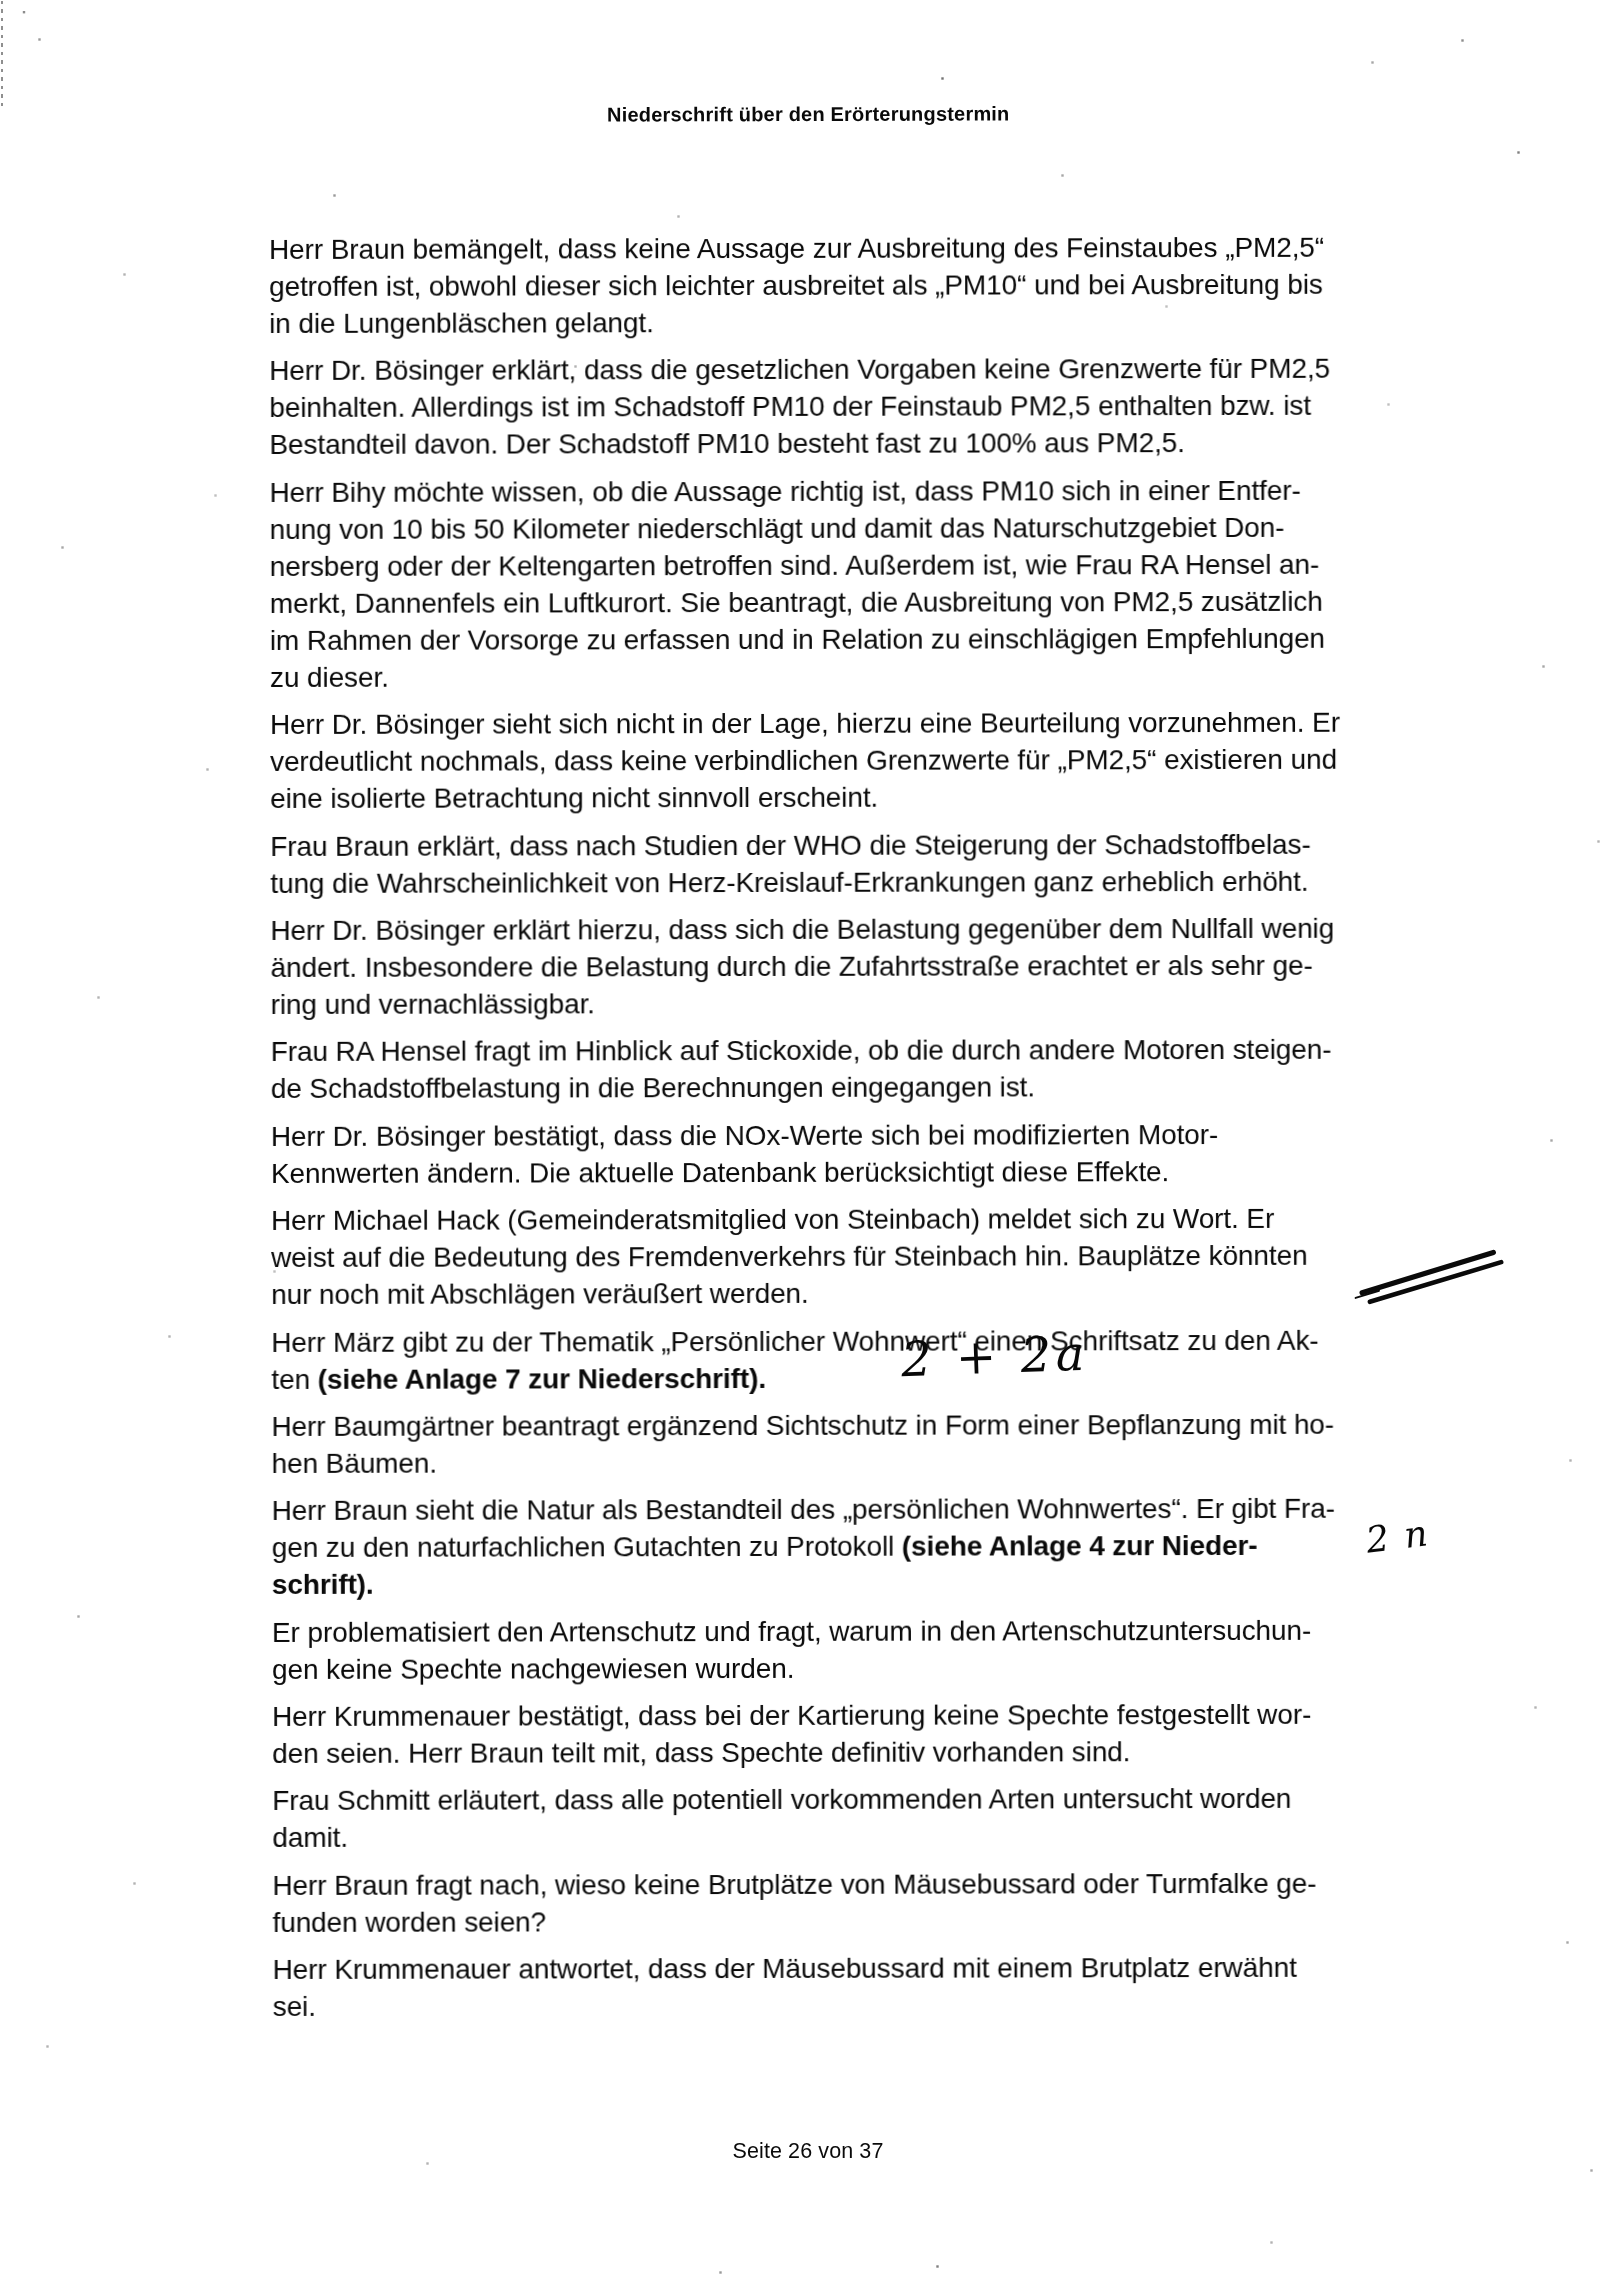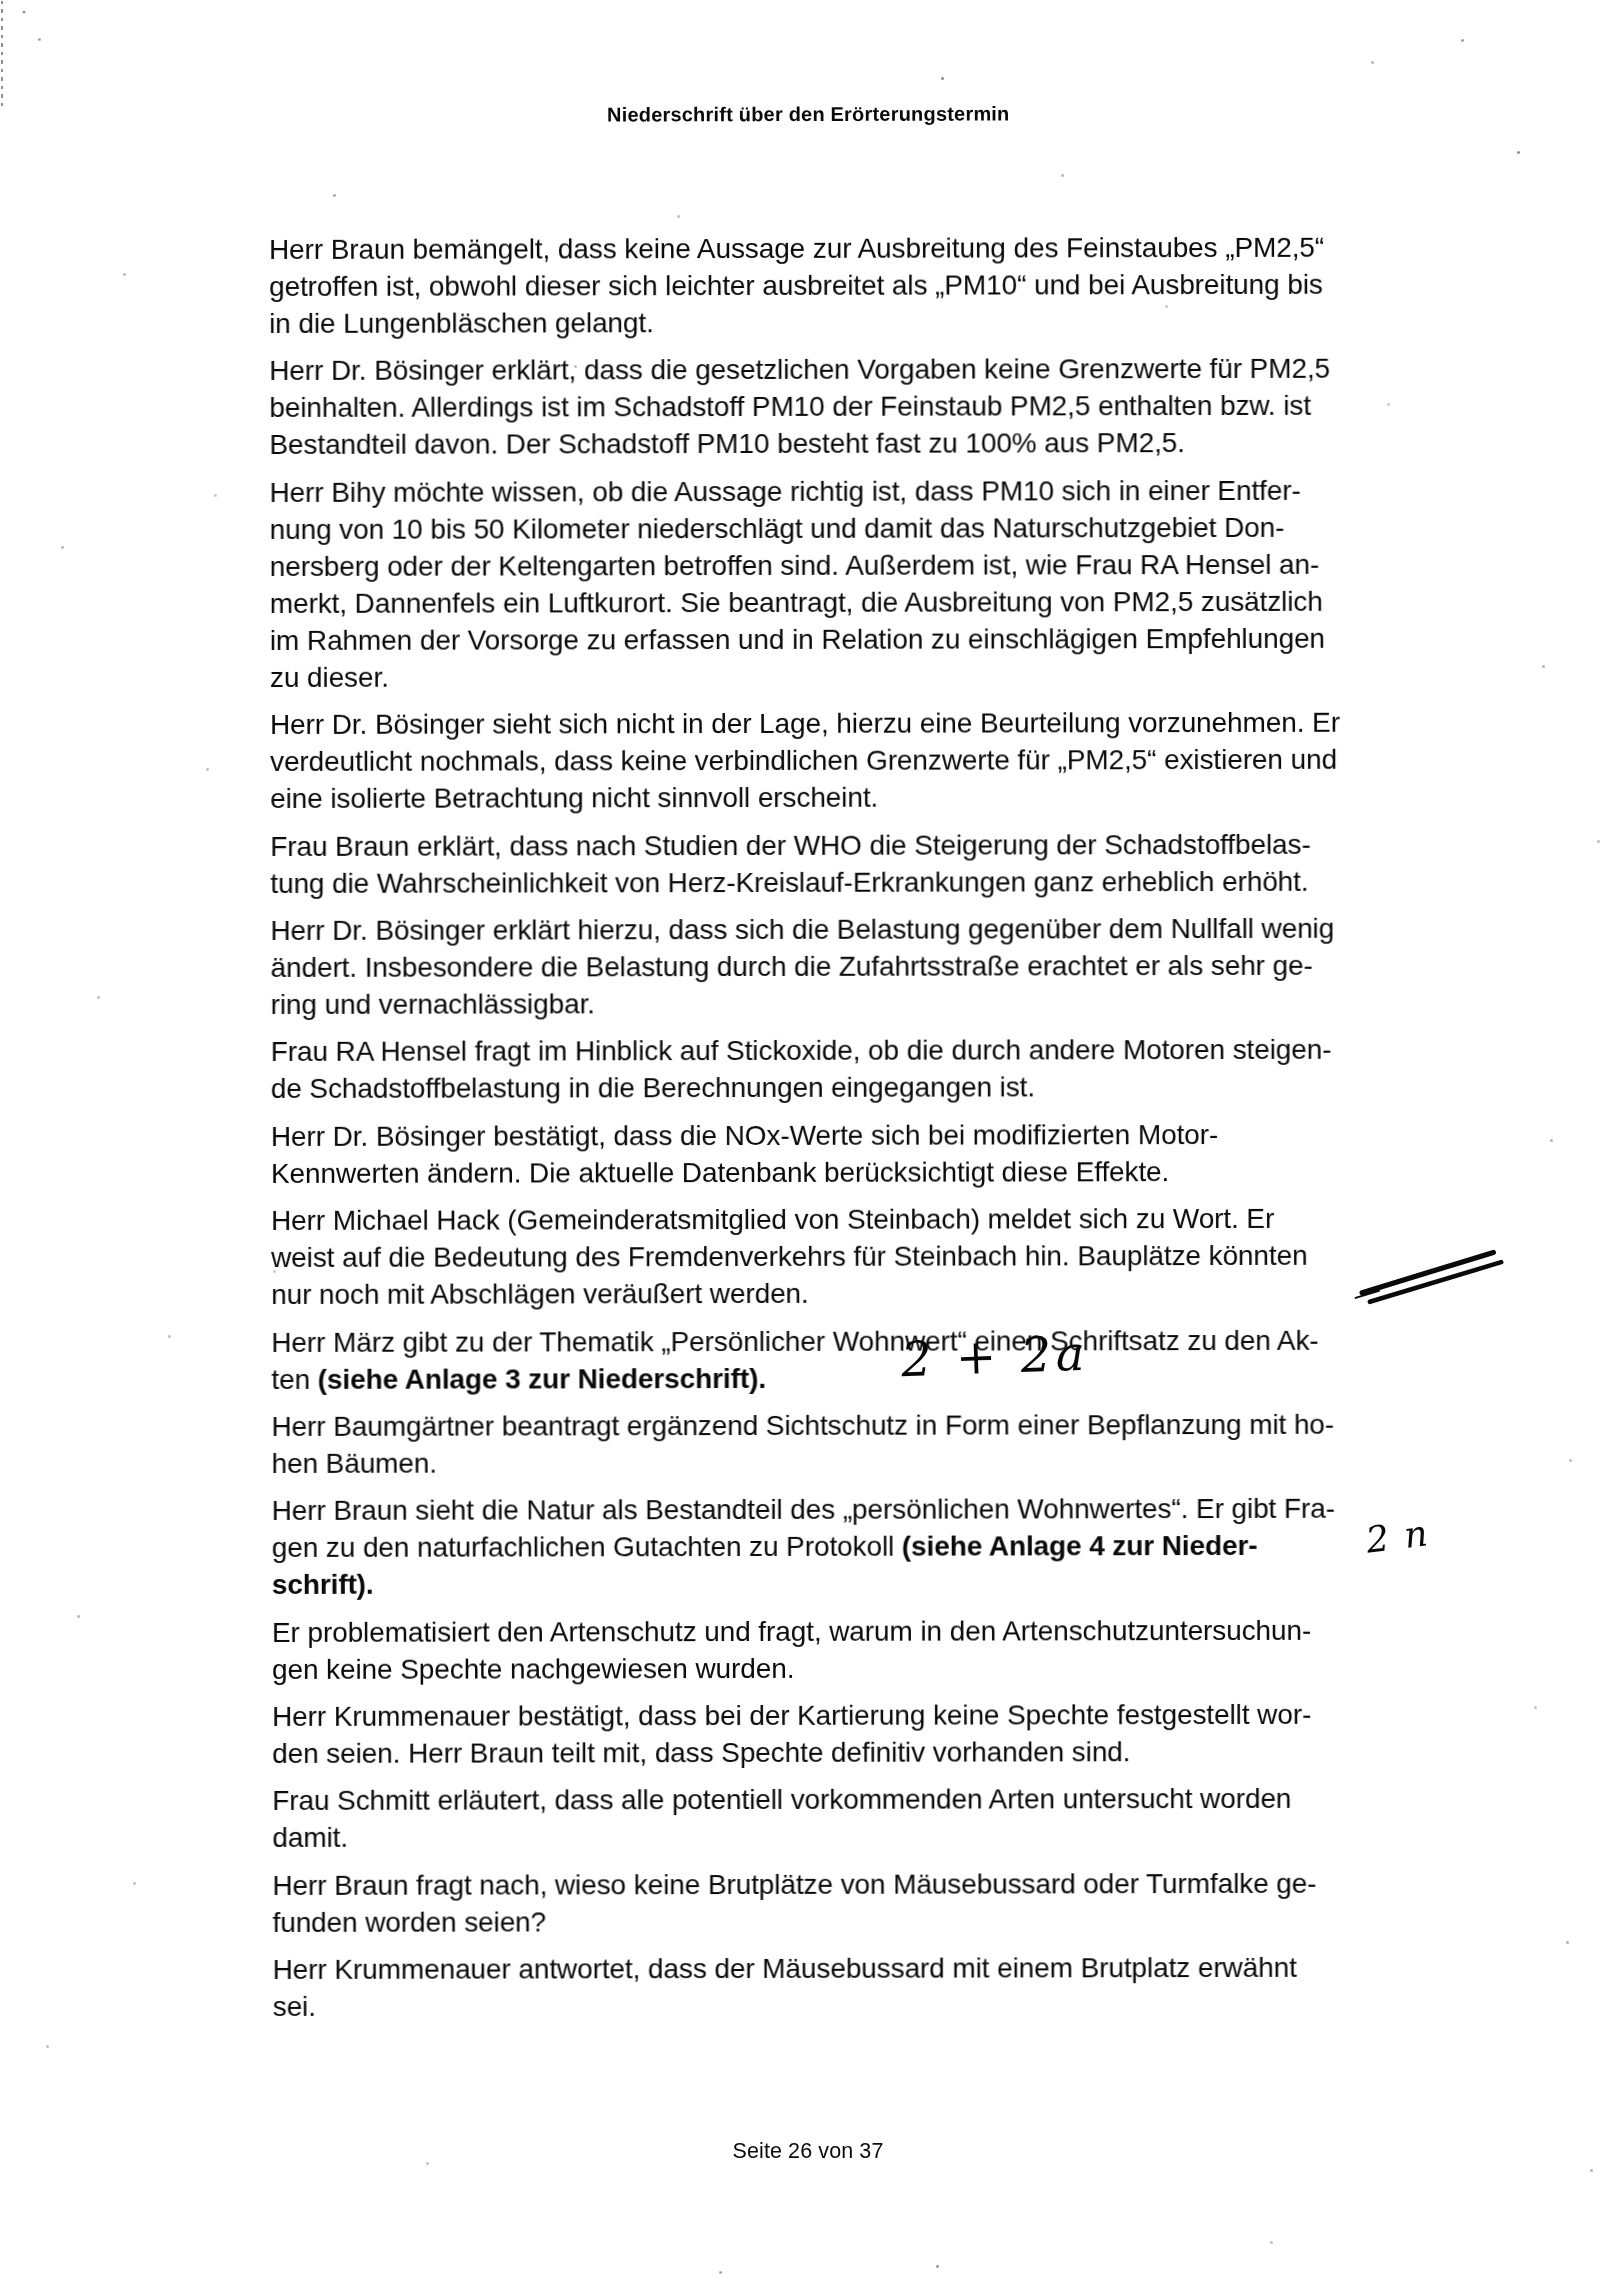--- a/index.html
+++ b/index.html
@@ -124,21 +124,21 @@
         <span class="line"><span>Herr Dr. Bösinger bestätigt, dass die NOx-Werte sich bei modifizierten Motor-</span></span>
         <span class="line"><span>Kennwerten ändern. Die aktuelle Datenbank berücksichtigt diese Effekte.</span></span>
       </p>
       <p class="para">
         <span class="line"><span>Herr Michael Hack (Gemeinderatsmitglied von Steinbach) meldet sich zu Wort. Er</span></span>
         <span class="line"><span>weist auf die Bedeutung des Fremdenverkehrs für Steinbach hin. Bauplätze könnten</span></span>
         <span class="line"><span>nur noch mit Abschlägen veräußert werden.</span></span>
       </p>
       <p class="para">
         <span class="line"><span>Herr März gibt zu der Thematik „Persönlicher Wohnwert“ einen Schriftsatz zu den Ak-</span></span>
-        <span class="line"><span>ten </span><span class="b">(siehe Anlage 3 zur Niederschrift).</span></span>
+        <span class="line"><span>ten </span><span class="b">(siehe Anlage 7 zur Niederschrift).</span></span>
       </p>
       <p class="para">
         <span class="line"><span>Herr Baumgärtner beantragt ergänzend Sichtschutz in Form einer Bepflanzung mit ho-</span></span>
         <span class="line"><span>hen Bäumen.</span></span>
       </p>
       <p class="para">
         <span class="line"><span>Herr Braun sieht die Natur als Bestandteil des „persönlichen Wohnwertes“. Er gibt Fra-</span></span>
         <span class="line"><span>gen zu den naturfachlichen Gutachten zu Protokoll </span><span class="b">(siehe Anlage 4 zur Nieder-</span></span>
         <span class="line"><span class="b">schrift).</span></span>
       </p>

